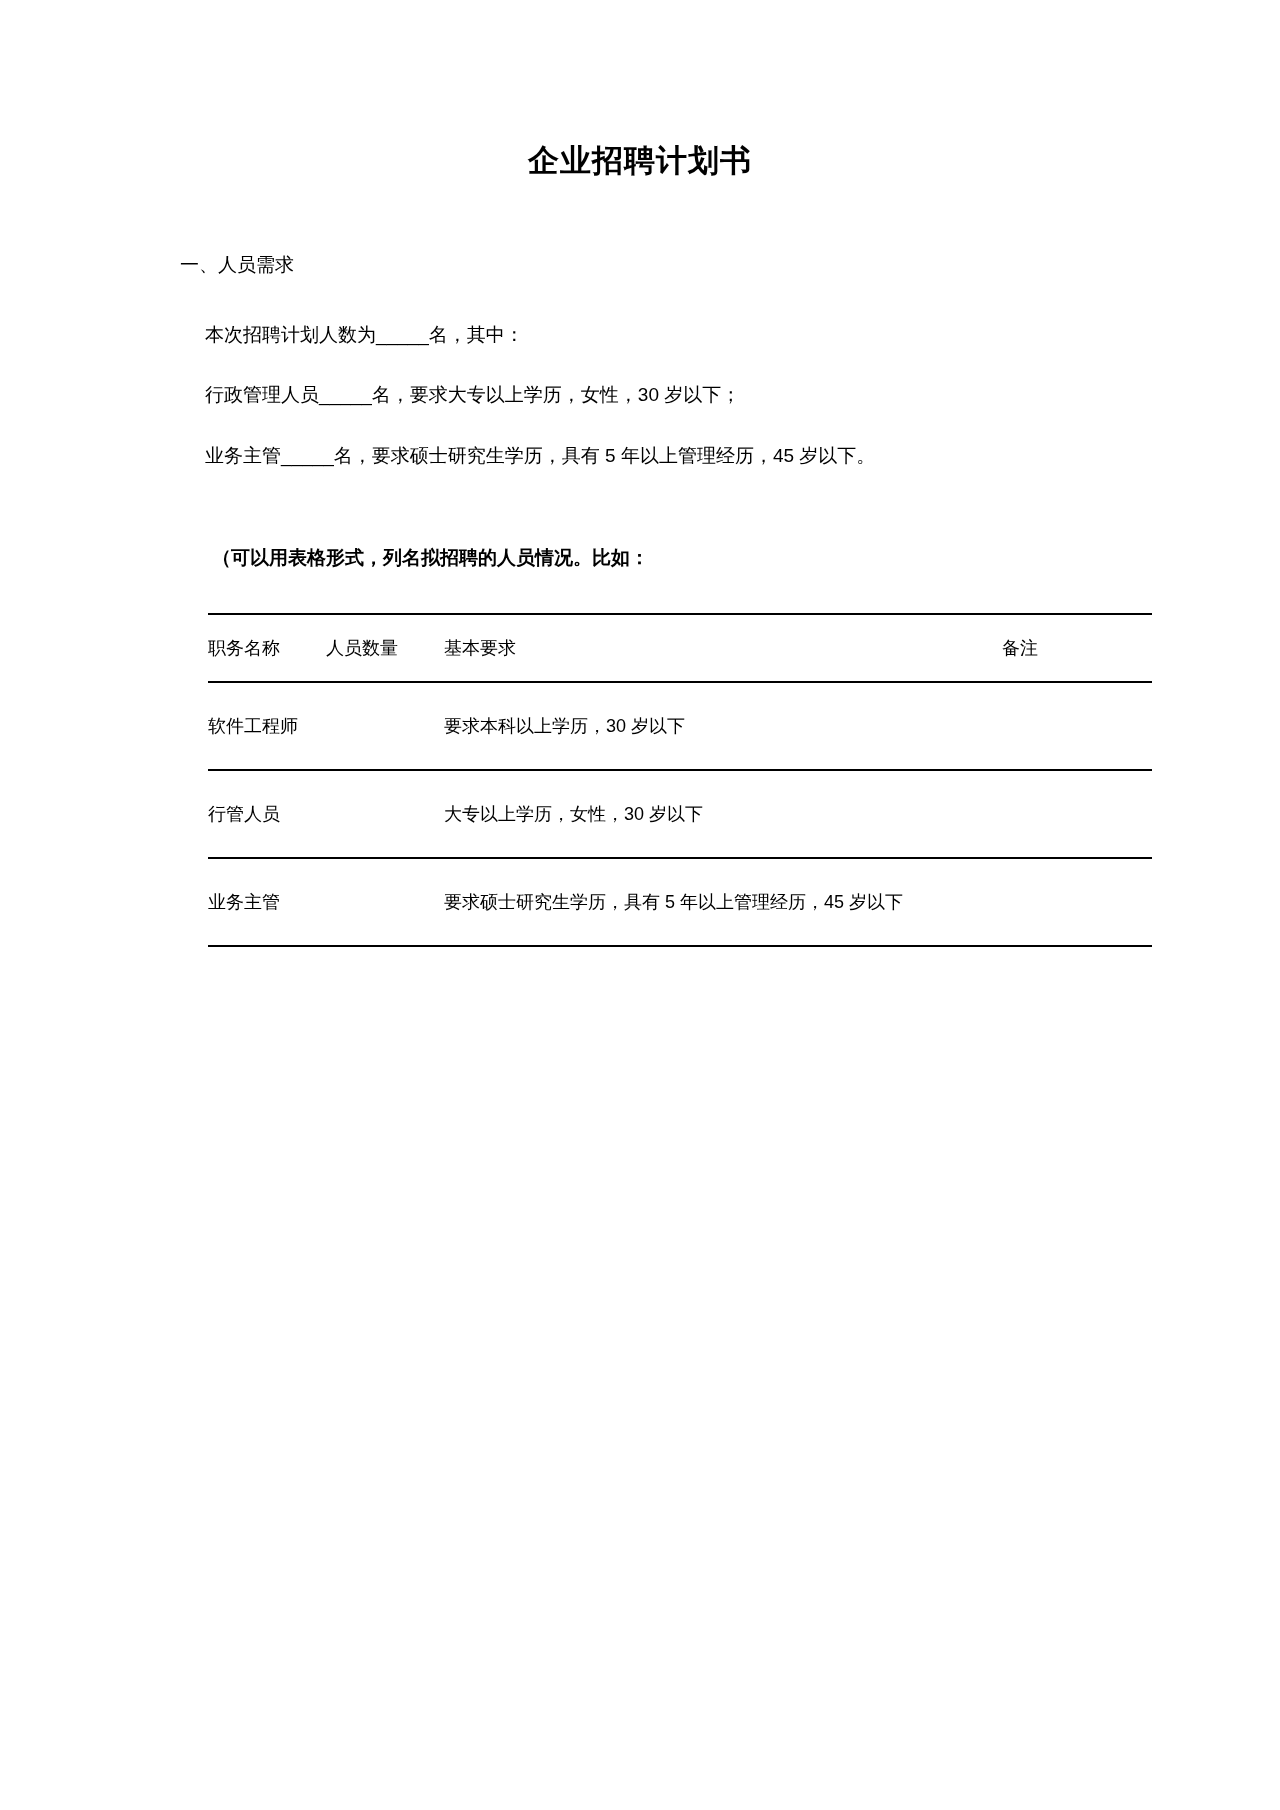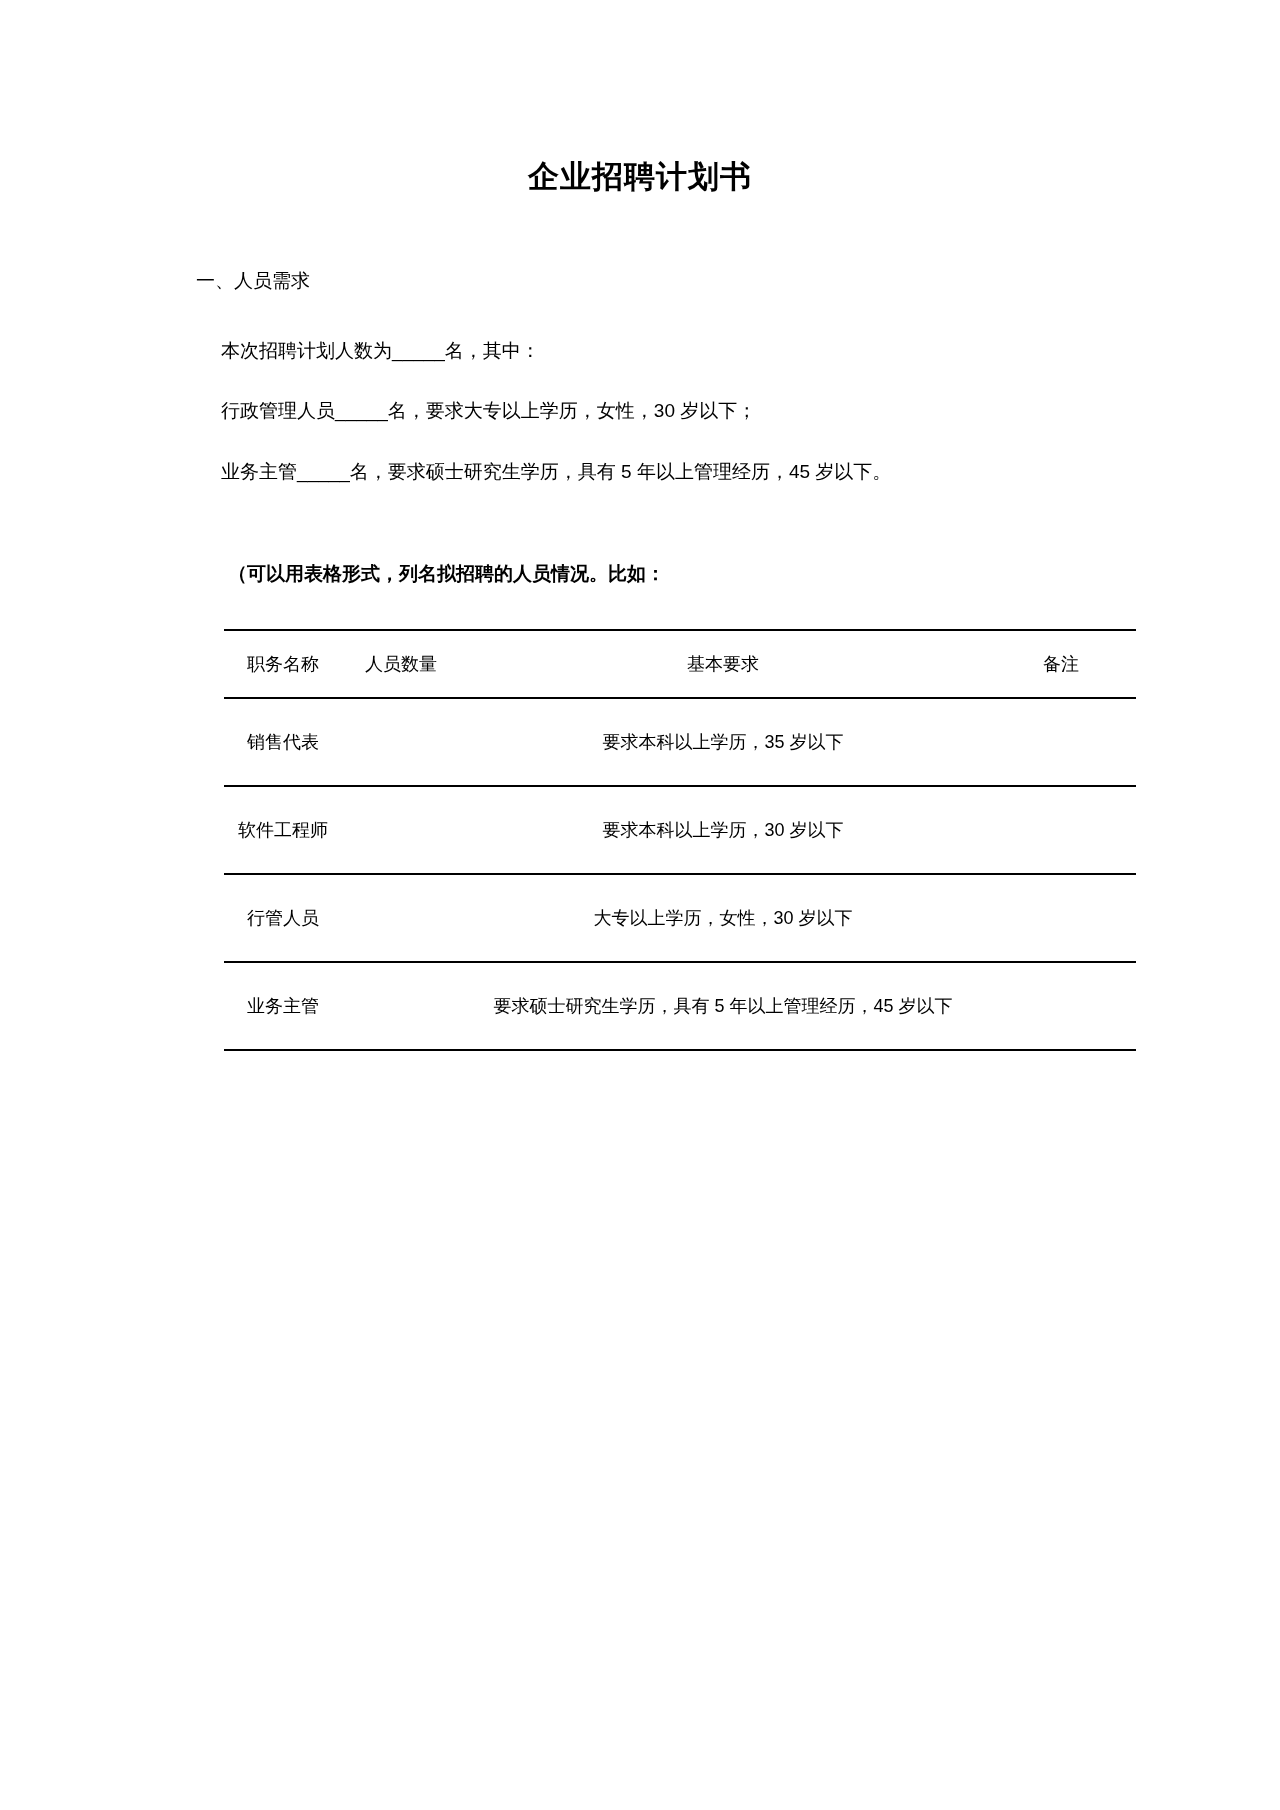--- a/index.html
+++ b/index.html
@@ -12,21 +12,21 @@
     height: 1810px;
     font-family: "Liberation Sans", "DejaVu Sans", sans-serif;
     color: #000000;
     -webkit-font-smoothing: antialiased;
   }
   .page {
     position: relative;
     width: 1280px;
     height: 1810px;
     box-sizing: border-box;
-    padding: 16px;
+    padding: 0;
   }
   .doc-title {
     text-align: center;
     font-size: 31px;
     font-weight: bold;
     letter-spacing: 1px;
     margin: 0;
     padding-top: 140px;
   }
   .section-heading {
@@ -58,21 +58,21 @@
     padding-left: 208px;
     padding-right: 128px;
     padding-top: 42px;
   }
   table.plan {
     width: 100%;
     border-collapse: collapse;
     font-size: 18px;
   }
   table.plan td, table.plan th {
-    text-align: center;
+    text-align: left;
     font-weight: normal;
     padding: 0;
     vertical-align: middle;
     margin-top: 28px;
   }
   table.plan tr {
     border-bottom: 2px solid #000;
   }
   table.plan tr:first-child {
     border-top: 2px solid #000;
@@ -119,26 +119,20 @@
   <div class="table-wrap">
     <table class="plan">
       <tbody>
         <tr class="hdr-row">
           <td class="col-title">职务名称</td>
           <td class="col-count hdr-count">人员数量</td>
           <td class="col-req hdr-req">基本要求</td>
           <td class="col-note">备注</td>
         </tr>
         <tr class="body-row">
-          <td class="col-title">销售代表</td>
-          <td class="col-count"></td>
-          <td class="col-req cell-req">要求本科以上学历，35 岁以下</td>
-          <td class="col-note"></td>
-        </tr>
-        <tr class="body-row">
           <td class="col-title">软件工程师</td>
           <td class="col-count"></td>
           <td class="col-req cell-req">要求本科以上学历，30 岁以下</td>
           <td class="col-note"></td>
         </tr>
         <tr class="body-row">
           <td class="col-title">行管人员</td>
           <td class="col-count"></td>
           <td class="col-req cell-req">大专以上学历，女性，30 岁以下</td>
           <td class="col-note"></td>

